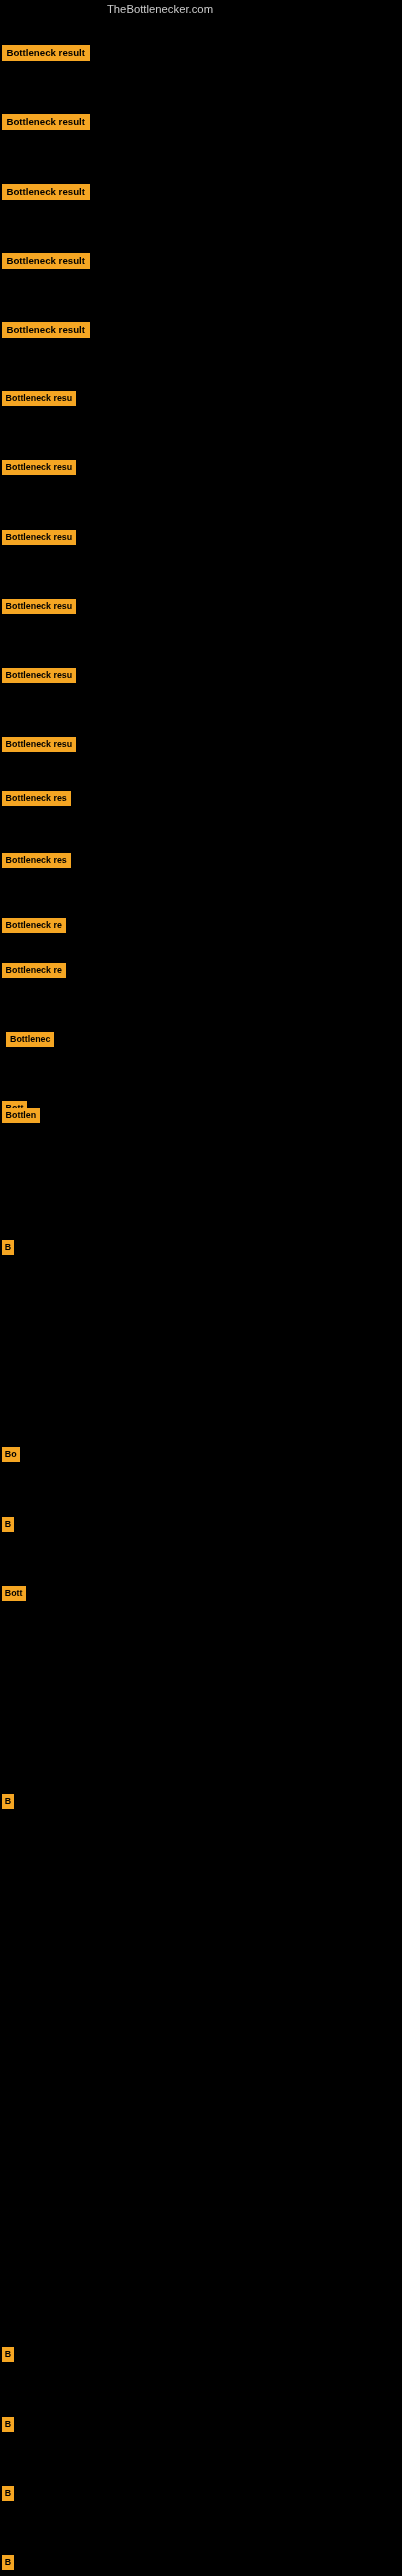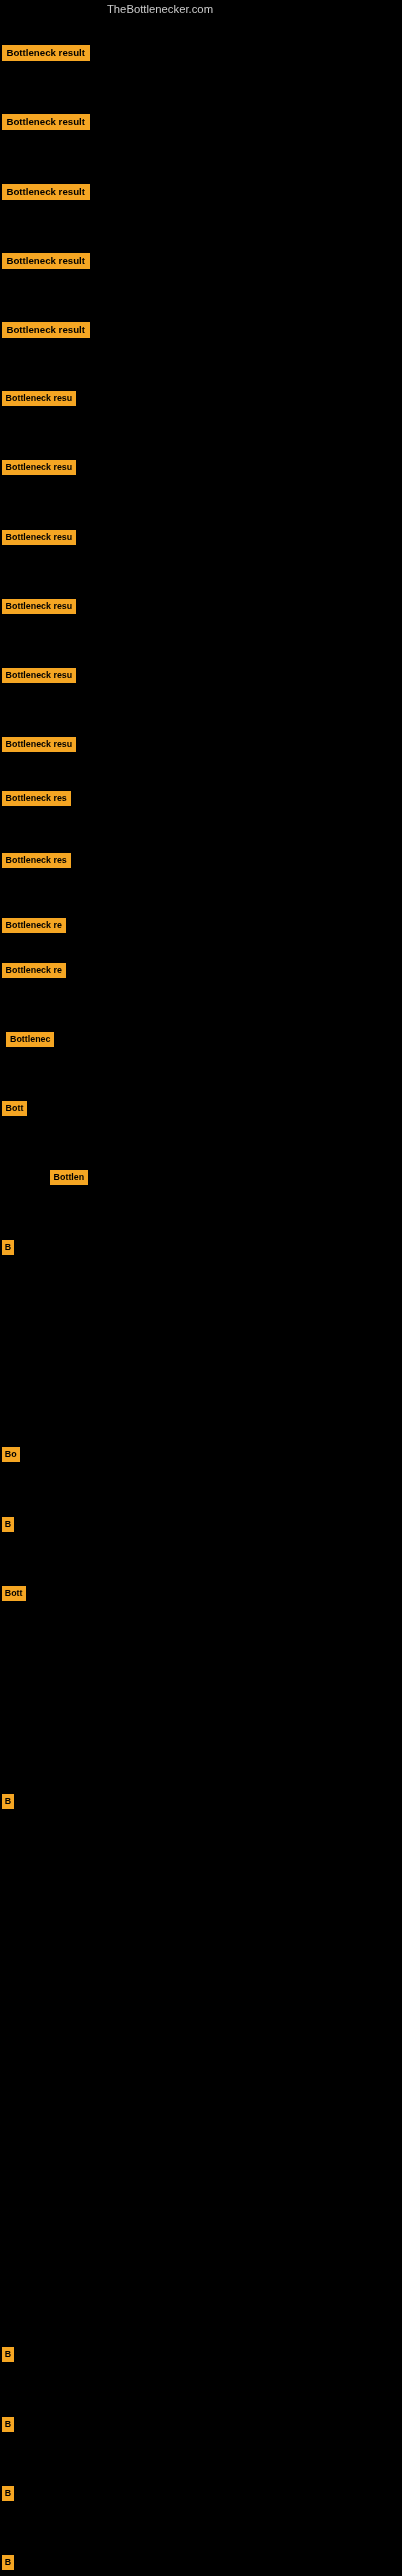--- a/index.html
+++ b/index.html
@@ -103,21 +103,21 @@
   </div>
 
   <div style="position:absolute; top:1032px; left:6px;">
     <span class="bottleneck-badge" style="font-size:8.9px; padding:2.4px 4px;">Bottlenec</span>
   </div>
 
   <div style="position:absolute; top:1101px; left:1.6px;">
     <span class="bottleneck-badge" style="font-size:8.9px; padding:2.4px 4px;">Bott</span>
   </div>
 
-  <div style="position:absolute; top:1170px; left:1.6px;margin-left:48px;">
+  <div style="position:absolute; top:1108px; left:1.6px;">
     <span class="bottleneck-badge" style="font-size:8.9px; padding:2.4px 4px;">Bottlen</span>
   </div>
 
   <div style="position:absolute; top:1240px; left:1.6px;">
     <span class="bottleneck-badge" style="font-size:8.9px; padding:2.4px 3.2px;">B</span>
   </div>
 
   <div style="position:absolute; top:1447px; left:1.6px;">
     <span class="bottleneck-badge" style="font-size:8.9px; padding:2.4px 3.2px;text-align:center;">Bo</span>
   </div>

